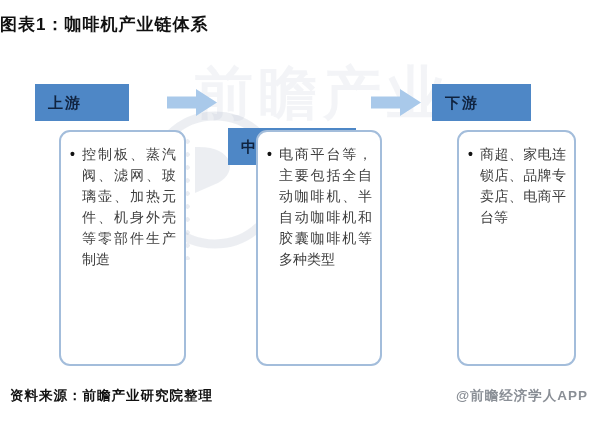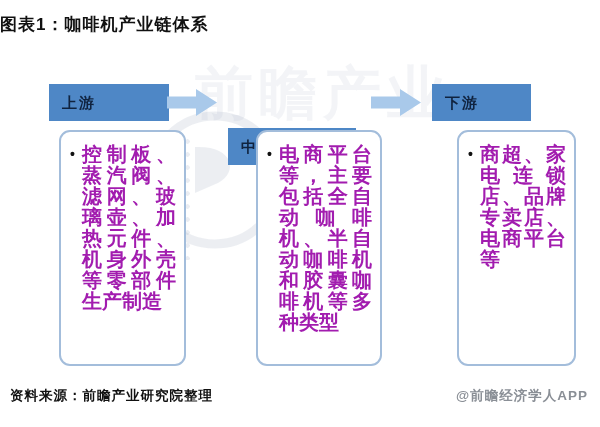--- a/index.html
+++ b/index.html
@@ -56,21 +56,21 @@
     height: 37px;
     background: #4e87c6;
     color: #10233f;
     font-size: 15px;
     font-weight: bold;
     line-height: 37px;
     padding-left: 13px;
     box-sizing: border-box;
     letter-spacing: 2px;
   }
-  .stage-header.s0 { left: 49px;  width: 120px; }
+  .stage-header.s0 { left: 35px;  width: 94px; }
   .stage-header.s1 { left: 228px; width: 128px; margin-top: 44px; }
   .stage-header.s2 { left: 432px; width: 99px; }
 
   
   .flow-arrow {
     position: absolute;
     top: 89px;
     width: 50px;
     height: 27px;
     background: #a9c9ea;
@@ -97,24 +97,24 @@
   .box-inner { display: flex; align-items: flex-start; }
   .bullet {
     flex: 0 0 12px;
     font-size: 14px;
     font-weight: bold;
     line-height: 21px;
     color: #111111;
   }
   .box-text {
     flex: 1;
-    font-size: 20px;
-    font-weight: bold;
+    font-size: 14px;
+    font-weight: normal;
     line-height: 21px;
-    color: #a21caf;
+    color: #404040;
     text-align: justify;
   }
 
   
   .footer-source {
     position: absolute;
     left: 10px;
     top: 387px;
     font-size: 13.5px;
     font-weight: bold;

